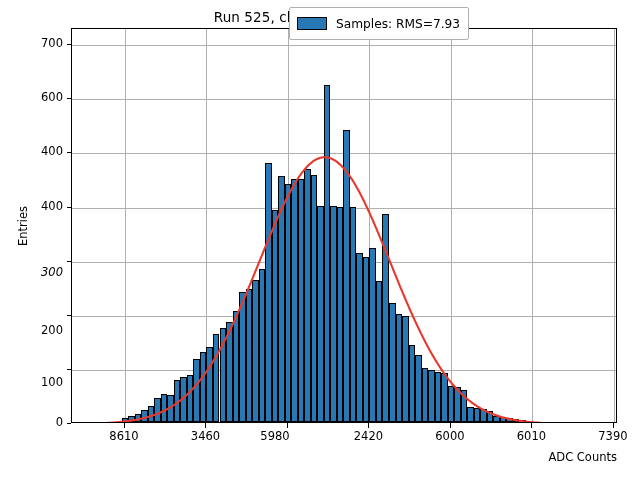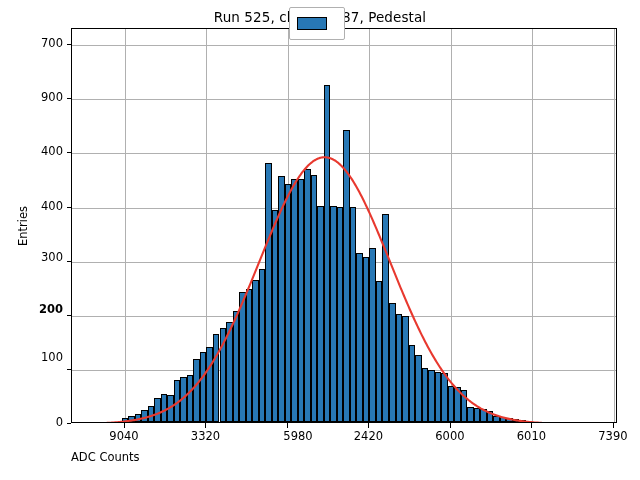--- a/index.html
+++ b/index.html
@@ -53,21 +53,21 @@
   #ylabel-wrap{
     position:absolute;left:14px;top:28px;width:18px;height:395px;
   }
   #ylabel-inner{
     position:absolute;left:50%;top:50%;
     transform:translate(-50%,-50%) rotate(-90deg);
     font-size:11.5px;color:#000;white-space:nowrap;
   }
   #xlabel{
     position:absolute;left:71px;top:450px;width:546px;
-    text-align:left;font-size:11.5px;color:#000;
+    text-align:right;font-size:11.5px;color:#000;
   }
 
   
   .bar{
     position:absolute;bottom:0;
     background:#2878b5;
     border:1px solid #000;
     box-sizing:border-box;
   }
 
@@ -200,48 +200,49 @@
         <svg id="fitcurve" width="546" height="395">
           <polyline points="4.07,394.80 5.19,394.79 6.31,394.77 7.42,394.76 8.54,394.74 9.65,394.72 10.77,394.71 11.88,394.69 13.00,394.67 14.12,394.65 15.23,394.62 16.35,394.60 17.46,394.57 18.58,394.55 19.69,394.52 20.81,394.49 21.93,394.46 23.04,394.42 24.16,394.39 25.27,394.35 26.39,394.31 27.50,394.27 28.62,394.23 29.74,394.18 30.85,394.13 31.97,394.08 33.08,394.03 34.20,393.97 35.31,393.91 36.43,393.85 37.54,393.78 38.66,393.71 39.78,393.64 40.89,393.56 42.01,393.48 43.12,393.39 44.24,393.30 45.35,393.21 46.47,393.11 47.59,393.01 48.70,392.90 49.82,392.78 50.93,392.67 52.05,392.54 53.16,392.41 54.28,392.27 55.40,392.13 56.51,391.98 57.63,391.82 58.74,391.65 59.86,391.48 60.97,391.30 62.09,391.11 63.21,390.92 64.32,390.71 65.44,390.50 66.55,390.27 67.67,390.04 68.78,389.80 69.90,389.54 71.01,389.28 72.13,389.00 73.25,388.72 74.36,388.42 75.48,388.10 76.59,387.78 77.71,387.44 78.82,387.09 79.94,386.73 81.06,386.35 82.17,385.96 83.29,385.55 84.40,385.13 85.52,384.69 86.63,384.23 87.75,383.76 88.87,383.27 89.98,382.76 91.10,382.23 92.21,381.69 93.33,381.12 94.44,380.54 95.56,379.93 96.68,379.31 97.79,378.66 98.91,377.99 100.02,377.30 101.14,376.59 102.25,375.85 103.37,375.09 104.49,374.31 105.60,373.50 106.72,372.66 107.83,371.80 108.95,370.92 110.06,370.01 111.18,369.07 112.29,368.10 113.41,367.10 114.53,366.08 115.64,365.03 116.76,363.95 117.87,362.83 118.99,361.69 120.10,360.52 121.22,359.32 122.34,358.08 123.45,356.82 124.57,355.52 125.68,354.19 126.80,352.83 127.91,351.43 129.03,350.00 130.15,348.54 131.26,347.04 132.38,345.52 133.49,343.95 134.61,342.35 135.72,340.72 136.84,339.06 137.96,337.36 139.07,335.62 140.19,333.85 141.30,332.05 142.42,330.21 143.53,328.33 144.65,326.43 145.76,324.49 146.88,322.51 148.00,320.50 149.11,318.46 150.23,316.38 151.34,314.27 152.46,312.13 153.57,309.96 154.69,307.75 155.81,305.52 156.92,303.25 158.04,300.95 159.15,298.63 160.27,296.27 161.38,293.89 162.50,291.47 163.62,289.04 164.73,286.57 165.85,284.08 166.96,281.57 168.08,279.03 169.19,276.47 170.31,273.89 171.43,271.29 172.54,268.67 173.66,266.03 174.77,263.37 175.89,260.70 177.00,258.02 178.12,255.32 179.24,252.61 180.35,249.89 181.47,247.16 182.58,244.42 183.70,241.67 184.81,238.92 185.93,236.17 187.04,233.42 188.16,230.66 189.28,227.91 190.39,225.16 191.51,222.41 192.62,219.67 193.74,216.94 194.85,214.22 195.97,211.51 197.09,208.82 198.20,206.14 199.32,203.47 200.43,200.83 201.55,198.21 202.66,195.60 203.78,193.03 204.90,190.47 206.01,187.95 207.13,185.46 208.24,182.99 209.36,180.56 210.47,178.17 211.59,175.81 212.71,173.49 213.82,171.21 214.94,168.97 216.05,166.78 217.17,164.63 218.28,162.53 219.40,160.48 220.51,158.48 221.63,156.53 222.75,154.64 223.86,152.80 224.98,151.01 226.09,149.29 227.21,147.62 228.32,146.01 229.44,144.47 230.56,142.99 231.67,141.58 232.79,140.23 233.90,138.95 235.02,137.73 236.13,136.59 237.25,135.51 238.37,134.51 239.48,133.58 240.60,132.72 241.71,131.94 242.83,131.23 243.94,130.59 245.06,130.03 246.18,129.54 247.29,129.13 248.41,128.80 249.52,128.55 250.64,128.37 251.75,128.27 252.87,128.24 253.99,128.29 255.10,128.42 256.22,128.63 257.33,128.92 258.45,129.28 259.56,129.72 260.68,130.23 261.79,130.82 262.91,131.48 264.03,132.22 265.14,133.04 266.26,133.92 267.37,134.88 268.49,135.91 269.60,137.01 270.72,138.18 271.84,139.42 272.95,140.73 274.07,142.10 275.18,143.54 276.30,145.04 277.41,146.61 278.53,148.24 279.65,149.93 280.76,151.68 281.88,153.48 282.99,155.34 284.11,157.26 285.22,159.23 286.34,161.25 287.46,163.32 288.57,165.44 289.69,167.60 290.80,169.81 291.92,172.06 293.03,174.36 294.15,176.69 295.26,179.06 296.38,181.47 297.50,183.92 298.61,186.39 299.73,188.90 300.84,191.43 301.96,193.99 303.07,196.58 304.19,199.19 305.31,201.82 306.42,204.47 307.54,207.14 308.65,209.83 309.77,212.53 310.88,215.25 312.00,217.97 313.12,220.70 314.23,223.45 315.35,226.19 316.46,228.94 317.58,231.70 318.69,234.45 319.81,237.21 320.93,239.96 322.04,242.71 323.16,245.45 324.27,248.18 325.39,250.91 326.50,253.63 327.62,256.34 328.74,259.03 329.85,261.71 330.97,264.38 332.08,267.03 333.20,269.66 334.31,272.27 335.43,274.86 336.54,277.44 337.66,279.99 338.78,282.52 339.89,285.02 341.01,287.50 342.12,289.96 343.24,292.39 344.35,294.79 345.47,297.16 346.59,299.51 347.70,301.82 348.82,304.11 349.93,306.36 351.05,308.59 352.16,310.78 353.28,312.94 354.40,315.07 355.51,317.17 356.63,319.23 357.74,321.26 358.86,323.26 359.97,325.22 361.09,327.15 362.21,329.04 363.32,330.90 364.44,332.73 365.55,334.52 366.67,336.28 367.78,338.00 368.90,339.69 370.01,341.34 371.13,342.96 372.25,344.54 373.36,346.10 374.48,347.61 375.59,349.09 376.71,350.54 377.82,351.96 378.94,353.34 380.06,354.69 381.17,356.01 382.29,357.30 383.40,358.55 384.52,359.77 385.63,360.97 386.75,362.13 387.87,363.26 388.98,364.36 390.10,365.43 391.21,366.47 392.33,367.48 393.44,368.47 394.56,369.42 395.68,370.35 396.79,371.26 397.91,372.13 399.02,372.98 400.14,373.81 401.25,374.61 402.37,375.38 403.49,376.13 404.60,376.86 405.72,377.56 406.83,378.25 407.95,378.91 409.06,379.55 410.18,380.16 411.29,380.76 412.41,381.34 413.53,381.89 414.64,382.43 415.76,382.95 416.87,383.45 417.99,383.94 419.10,384.40 420.22,384.85 421.34,385.29 422.45,385.71 423.57,386.11 424.68,386.50 425.80,386.87 426.91,387.23 428.03,387.57 429.15,387.90 430.26,388.22 431.38,388.53 432.49,388.82 433.61,389.11 434.72,389.38 435.84,389.64 436.96,389.89 438.07,390.13 439.19,390.36 440.30,390.58 441.42,390.79 442.53,390.99 443.65,391.19 444.76,391.37 445.88,391.55 447.00,391.72 448.11,391.88 449.23,392.03 450.34,392.18 451.46,392.32 452.57,392.46 453.69,392.59 454.81,392.71 455.92,392.83 457.04,392.94 458.15,393.05 459.27,393.15 460.38,393.25 461.50,393.34 462.62,393.43 463.73,393.51 464.85,393.59 465.96,393.67 467.08,393.74 468.19,393.81 469.31,393.87 470.43,393.93 471.54,393.99 472.66,394.05" fill="none" stroke="#e8392f" stroke-width="2.1" stroke-linejoin="round" stroke-linecap="round"></polyline>
         </svg>
       </div>
   </div>
 
   <div id="ticklayer">
       <div class="ytick-mark" style="top: 423px; left: 66.5px; position: absolute;"></div>
       <div class="ytick-label" style="right: 577px; top: 415px;">0</div>
       <div class="ytick-mark" style="top: 368.89px; left: 66.5px; position: absolute;"></div>
-      <div class="ytick-label" style="right: 577px; top: 350px;">100</div>
+      <div class="ytick-label" style="right: 577px; top: 375px;">100</div>
       <div class="ytick-mark" style="top: 314.781px; left: 66.5px; position: absolute;"></div>
-      <div class="ytick-label" style="right: 577px; top: 302px; font-weight: bold;">200</div>
+      <div class="ytick-label" style="right: 577px; top: 323px;">200</div>
       <div class="ytick-mark" style="top: 260.671px; left: 66.5px; position: absolute;"></div>
-      <div class="ytick-label" style="right: 577px; top: 250px;">300</div>
+      <div class="ytick-label" style="right: 577px; top: 265px; font-style: italic;">300</div>
       <div class="ytick-mark" style="top: 206.562px; left: 66.5px; position: absolute;"></div>
       <div class="ytick-label" style="right: 577px; top: 198.562px;">400</div>
       <div class="ytick-mark" style="top: 152.452px; left: 66.5px; position: absolute;"></div>
       <div class="ytick-label" style="right: 577px; top: 144.452px;">400</div>
       <div class="ytick-mark" style="top: 98.3425px; left: 66.5px; position: absolute;"></div>
-      <div class="ytick-label" style="right: 577px; top: 90.3425px;">900</div>
+      <div class="ytick-label" style="right: 577px; top: 90.3425px;">600</div>
       <div class="ytick-mark" style="top: 44.2329px; left: 66.5px; position: absolute;"></div>
       <div class="ytick-label" style="right: 577px; top: 36.2329px;">700</div>
       <div class="xtick-mark" style="left: 123.97px; top: 423px; position: absolute;"></div>
-      <div class="xtick-label" style="left: 123.97px; top: 429px;">9040</div>
+      <div class="xtick-label" style="left: 123.97px; top: 429px;">8610</div>
       <div class="xtick-mark" style="left: 205.463px; top: 423px; position: absolute;"></div>
-      <div class="xtick-label" style="left: 205.463px; top: 429px;">3320</div>
+      <div class="xtick-label" style="left: 205.463px; top: 429px;">3460</div>
       <div class="xtick-mark" style="left: 286.955px; top: 423px; position: absolute;"></div>
-      <div class="xtick-label" style="left: 298px; top: 429px;">5980</div>
+      <div class="xtick-label" style="left: 275px; top: 429px;">5980</div>
       <div class="xtick-mark" style="left: 368.448px; top: 423px; position: absolute;"></div>
       <div class="xtick-label" style="left: 368.448px; top: 429px;">2420</div>
       <div class="xtick-mark" style="left: 449.94px; top: 423px; position: absolute;"></div>
       <div class="xtick-label" style="left: 449.94px; top: 429px;">6000</div>
       <div class="xtick-mark" style="left: 531.433px; top: 423px; position: absolute;"></div>
       <div class="xtick-label" style="left: 531.433px; top: 429px;">6010</div>
       <div class="xtick-mark" style="left: 612.925px; top: 423px; position: absolute;"></div>
       <div class="xtick-label" style="left: 612.925px; top: 429px;">7390</div>
     </div>
 
   <div id="legend">
     <div class="legend-row">
       <span class="legend-swatch-patch"></span>
+      <span class="legend-text">Samples: RMS=7.93</span>
     </div>
   </div>
 
 </div>
 
 </body></html>

